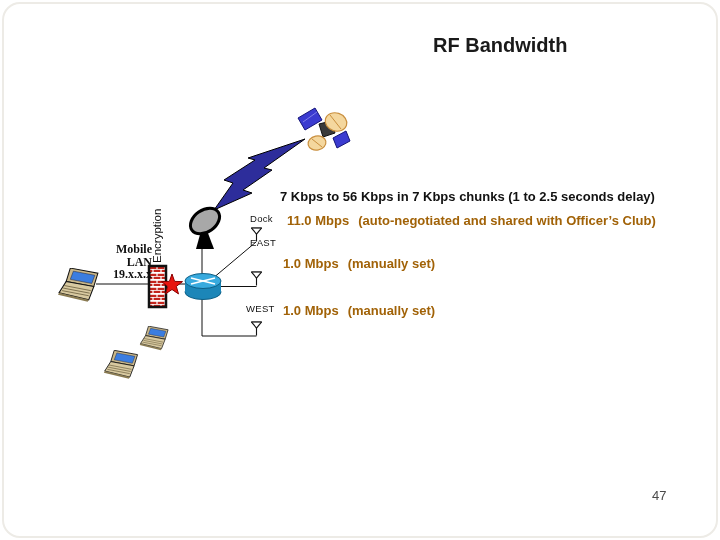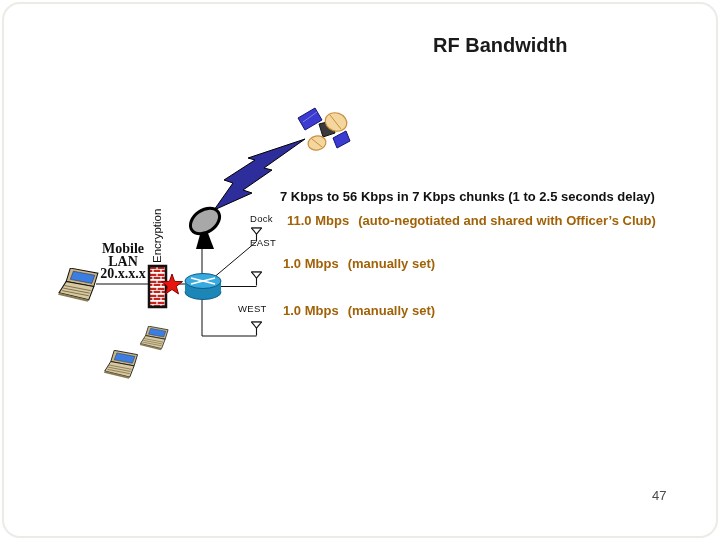--- a/index.html
+++ b/index.html
@@ -9,25 +9,25 @@
   .title { position:absolute; left:433px; top:34px; font-size:20px; font-weight:bold; color:#1a1a1a; white-space:nowrap; }
   .linklabel { position:absolute; left:280px; top:189px; font-size:13px; font-weight:bold; color:#111; white-space:nowrap; }
   .bwrow { position:absolute; font-size:13px; font-weight:bold; color:#a16207; white-space:nowrap; }
   .bwrow .note { margin-left:9px; }
   .row-dock { left:287px; top:213px; }
   .row-east { left:283px; top:256px; }
   .row-west { left:283px; top:303px; }
   .aplabel { position:absolute; font-size:9.5px; color:#111; letter-spacing:0.3px; white-space:nowrap; }
   .lbl-dock { left:250px; top:213px; }
   .lbl-east { left:250px; top:237px; }
-  .lbl-west { left:238px; top:303px; }
+  .lbl-west { left:246px; top:303px; }
   .encryption { position:absolute; left:151px; top:263px; transform:rotate(-90deg);
                 transform-origin:0 0; font-size:11.5px; color:#111; white-space:nowrap; }
-  .lan { position:absolute; left:94px; top:243px; width:58px; text-align:center;
-         font-family:"Liberation Serif", serif; font-weight:bold; font-size:14px;
+  .lan { position:absolute; left:94px; top:243px; width:58px; text-align:right;
+         font-family:"Liberation Serif", serif; font-weight:bold; font-size:12px;
          line-height:12.5px; color:#111; }
   .pagenum { position:absolute; left:652px; top:488px; font-size:13px; color:#4a4a4a; }
   svg.diagram { position:absolute; left:0; top:0; width:720px; height:540px; }
 </style>
 </head>
 <body>
 
 <div class="slide">
   <div class="frame"></div>
 
@@ -111,21 +111,21 @@
     <use href="#antenna" x="249" y="321" width="15" height="15"></use>
   </svg>
 
   <div class="linklabel">7 Kbps to 56 Kbps in 7 Kbps chunks (1 to 2.5 seconds delay)</div>
 
   <div class="encryption">Encryption</div>
 
   <div class="lan">
     <div>Mobile</div>
     <div>LAN</div>
-    <div>20.x.x.x</div>
+    <div>19.x.x.x</div>
   </div>
 
   <div class="aplabel lbl-dock">Dock</div>
   <div class="bwrow row-dock">
     <span>11.0 Mbps</span><span class="note">(auto-negotiated and shared with Officer’s Club)</span>
   </div>
 
   <div class="aplabel lbl-east">EAST</div>
   <div class="bwrow row-east">
     <span>1.0 Mbps</span><span class="note">(manually set)</span>

